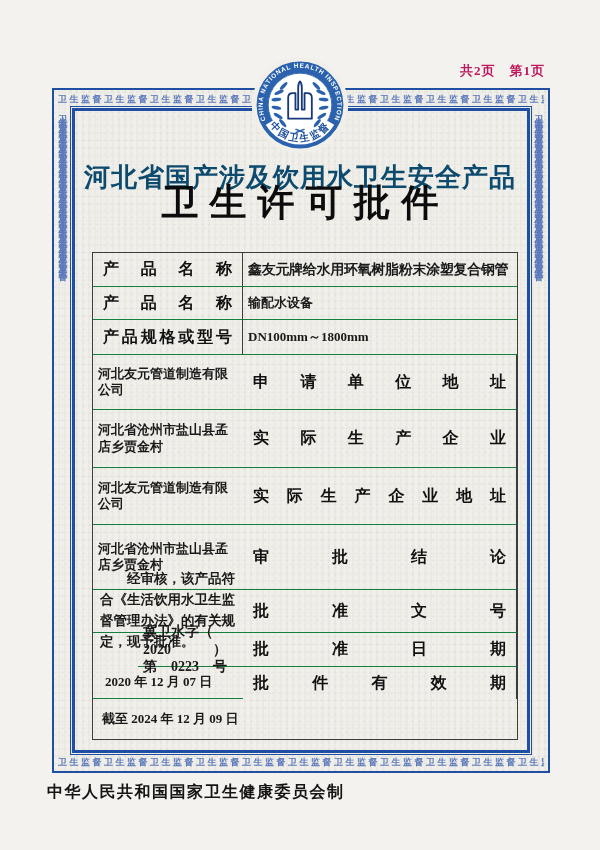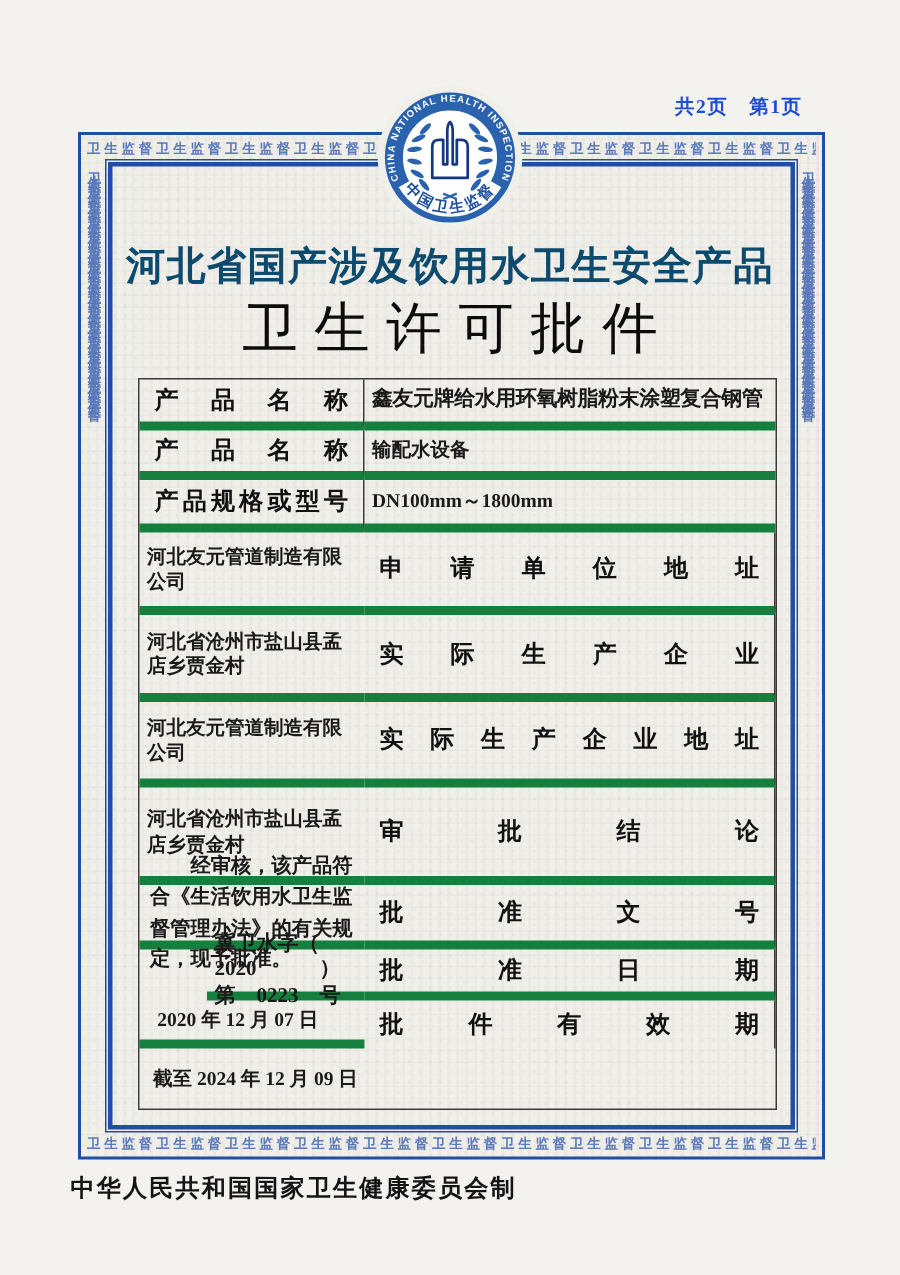--- a/index.html
+++ b/index.html
@@ -13,22 +13,22 @@
   .texture{
     position:absolute;left:52px;top:88px;width:498px;height:685px;
     background-color:#f1efe9;
     background-image:
       radial-gradient(rgba(110,120,140,0.06) 1px, transparent 1.2px),
       repeating-linear-gradient(90deg, rgba(130,135,150,0.05) 0 2px, transparent 2px 6px),
       repeating-linear-gradient(0deg, rgba(120,125,145,0.04) 0 1px, transparent 1px 8px);
     background-size:7px 7px,auto,auto;
   }
   .page-info{
-    position:absolute;top:62px;right:65px;
-    font-size:13px;font-weight:bold;color:#1d4ed8;letter-spacing:1px;
+    position:absolute;top:62px;right:55px;
+    font-size:13px;font-weight:bold;color:#be185d;letter-spacing:1px;
     font-family:"Liberation Serif","DejaVu Serif",serif;
   }
   
   .frame{
     position:absolute;left:52px;top:88px;width:498px;height:685px;
     border:2px solid #1e4fa3;
   }
   .strip-h{
     position:absolute;left:4px;right:4px;height:14px;line-height:15px;
     overflow:hidden;white-space:nowrap;
@@ -48,32 +48,32 @@
   .frame-thin{position:absolute;inset:16px;border:1px solid #1e4fa3;}
   .frame-thick{position:absolute;inset:1px;border:3px solid #1e4fa3;}
   
   .emblem{position:absolute;left:250px;top:55px;width:100px;height:100px;z-index:6;}
   
   .title{
     position:absolute;left:0;top:160px;width:100%;text-align:center;z-index:4;
     font-size:26px;font-weight:bold;letter-spacing:1px;color:#0c4a6e;
   }
   .subtitle{
-    position:absolute;left:0;top:194px;width:100%;text-align:center;z-index:4;
-    font-size:37px;font-weight:normal;letter-spacing:11px;text-indent:11px;color:#0c0c0c;
+    position:absolute;left:0;top:178px;width:100%;text-align:center;z-index:4;
+    font-size:37px;font-weight:bold;letter-spacing:11px;text-indent:11px;color:#0c0c0c;
   }
   
   .cert-table{
     position:absolute;left:92px;top:252px;width:426px;z-index:4;
     display:grid;grid-template-columns:150px 1fr;
     grid-template-rows:34px 33px 35px 55px 58px 57px 65px 43px 34px 32px 40px;
     border:1.5px solid #3c3c3c;
   }
   .cell{
-    border-bottom:6px solid #15803d;
+    border-bottom:1px solid #15803d;
     display:flex;align-items:center;min-width:0;
   }
   .cell.last{border-bottom:none;}
   .lbl{border-right:1px solid #3c3c3c;padding:0 10px;}
   .lbl span{
     display:block;width:100%;
     font-size:16px;font-weight:bold;color:#111;
     text-align:justify;text-align-last:justify;text-justify:inter-character;
   }
   .val{padding:0 4px 0 5px;font-size:13px;font-weight:bold;color:#1a1a1a;line-height:1.25;}

